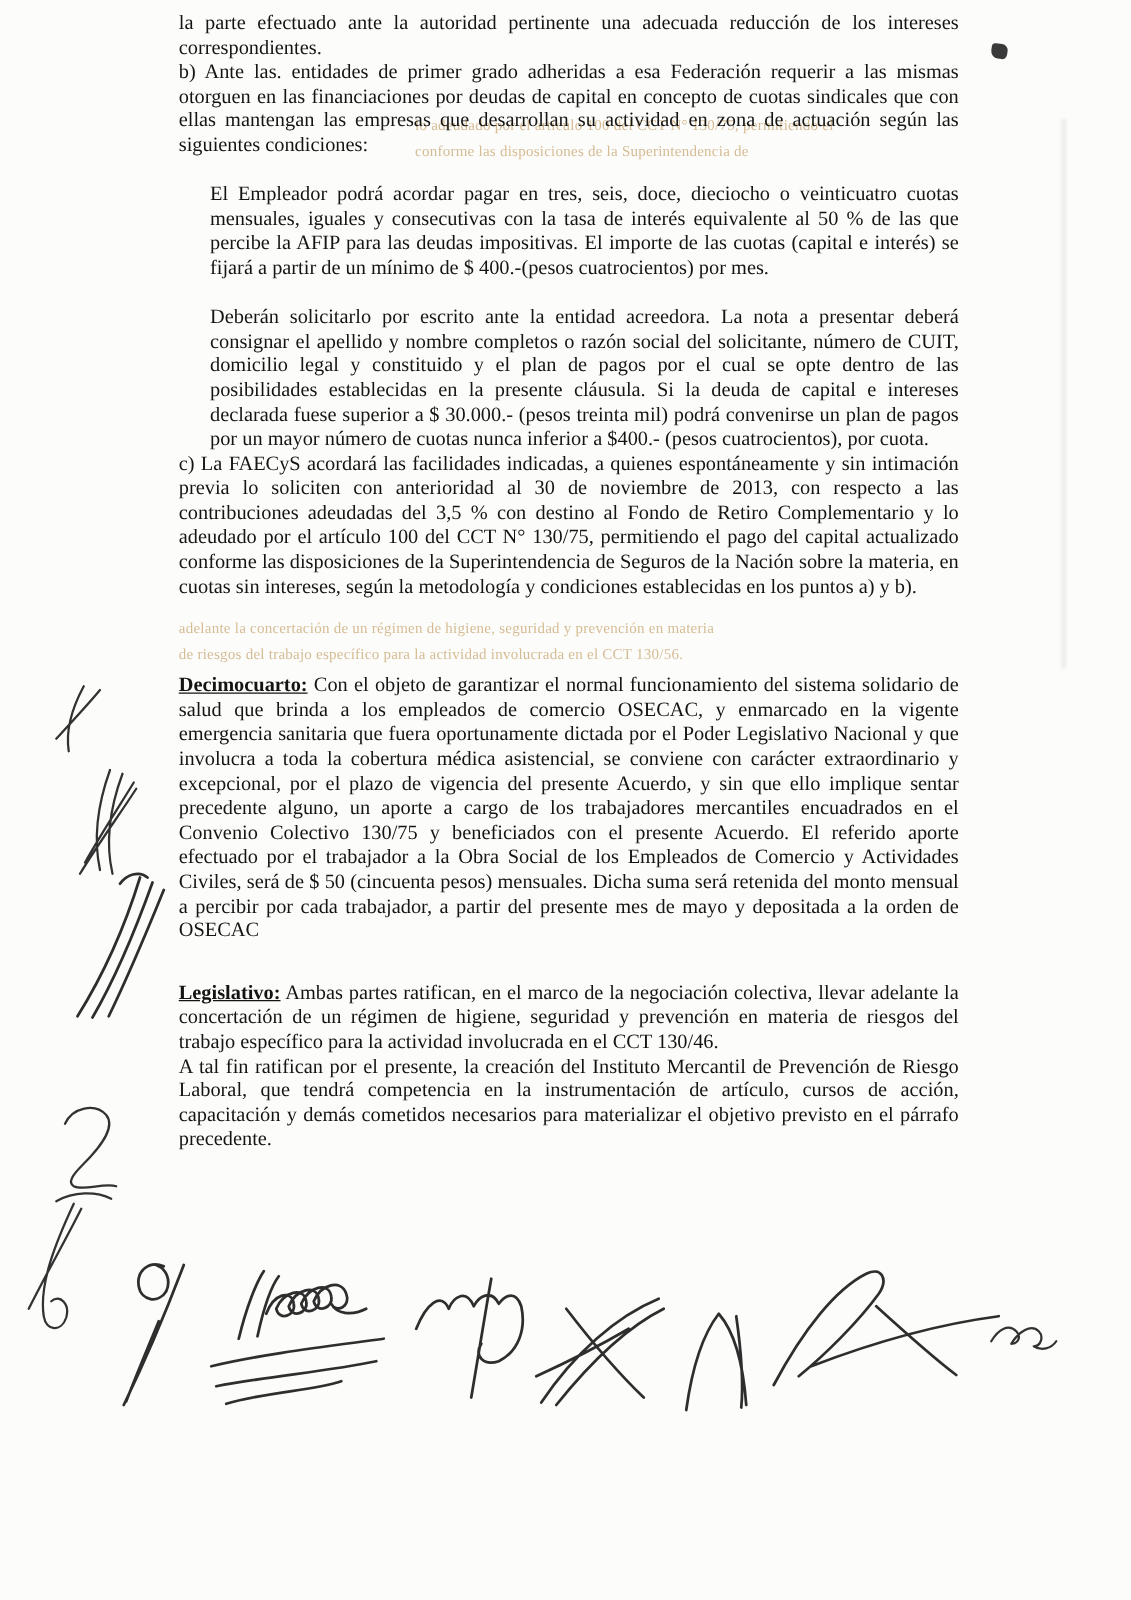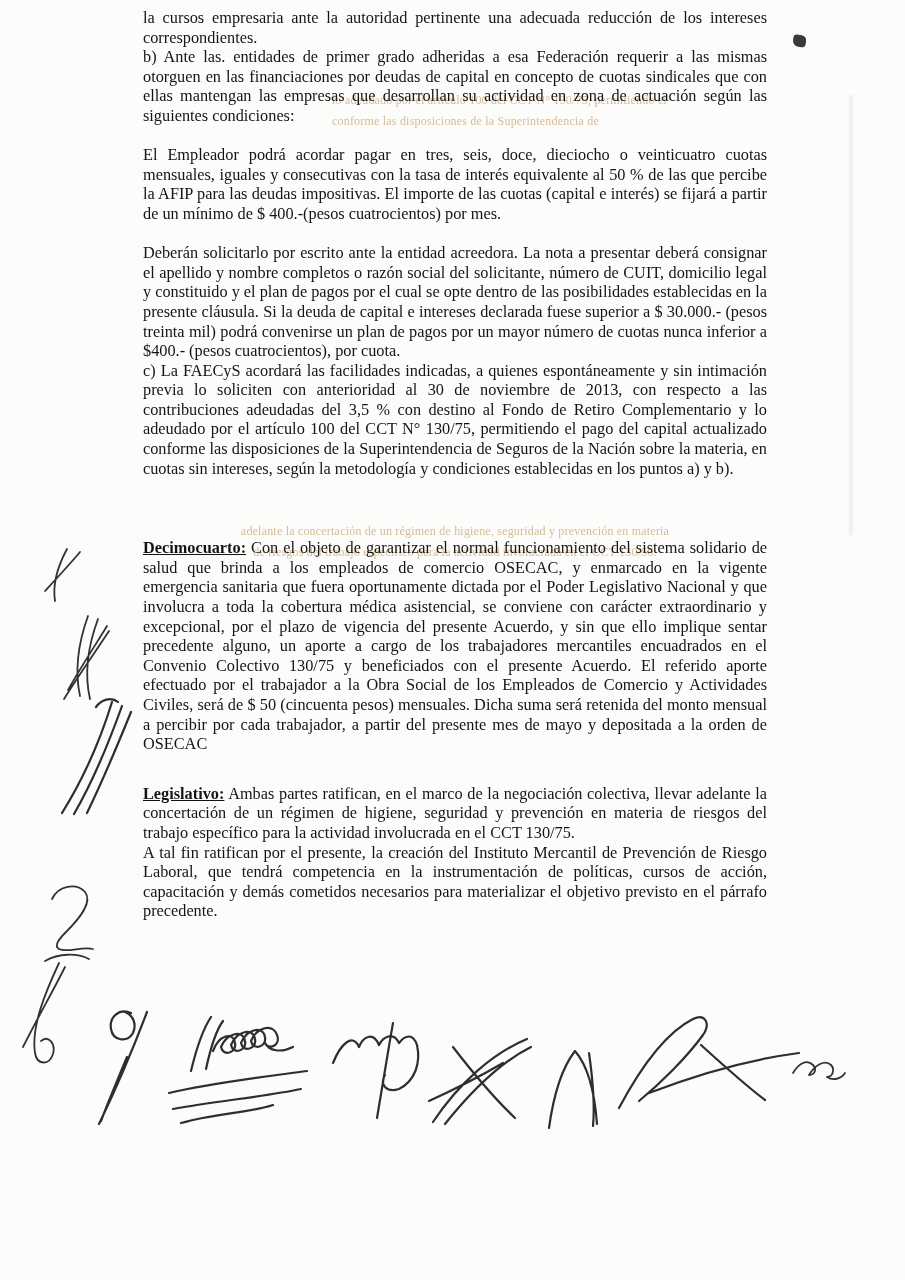--- a/index.html
+++ b/index.html
@@ -8,32 +8,32 @@
   .page {
     position:relative; width:905px; height:1280px;
     background:#fcfcfa; overflow:hidden; color:#141414;
   }
   .content {
     position:absolute; left:143px; top:8px; width:624px;
     font-size:16.3px; line-height:19.6px; text-align:justify;
     z-index:3;
   }
   .para { margin:0; }
-  .mt-1 { margin-top:19.6px; }
+  .mt-1 { margin-top:19.6px;margin-left:25px; }
   .mt-2 { margin-top:60px; }
   .mt-3 { margin-top:30px; }
   .heading { font-weight:700; text-decoration:underline; }
   
   .ghost {
     position:absolute; z-index:1; color:#a16207; opacity:0.42;
     font-size:12px; line-height:21px; filter:blur(0.6px);
     letter-spacing:0.2px; pointer-events:none;
   }
   .ghost-1 { top:90px; left:332px; width:450px; }
-  .ghost-2 { top:521px; left:143px; width:624px;text-align:center; }
+  .ghost-2 { top:492px; left:143px; width:624px; }
   
   .corner-mark {
     position:absolute; left:793px; top:35px; width:13px; height:12px;
     background:#3a3a3a; border-radius:3px 5px 4px 6px; z-index:2;
     transform:rotate(8deg);
   }
   .edge-streak {
     position:absolute; left:849px; top:95px; width:4px; height:440px;
     background:#9a9a9a; opacity:0.14; filter:blur(1.2px); z-index:1;
   }
@@ -58,36 +58,36 @@
   <div class="ghost ghost-1">
     <div>lo adeudado por el artículo 100 del CCT N° 130/75, permitiendo el</div>
     <div>conforme las disposiciones de la Superintendencia de</div>
   </div>
   <div class="ghost ghost-2">
     <div>adelante la concertación de un régimen de higiene, seguridad y prevención en materia</div>
     <div>de riesgos del trabajo específico para la actividad involucrada en el CCT 130/56.</div>
   </div>
 
   <div class="content">
-    <p class="para">la cursos empresaria ante la autoridad pertinente una adecuada reducción de los intereses correspondientes.</p>
+    <p class="para">la parte efectuado ante la autoridad pertinente una adecuada reducción de los intereses correspondientes.</p>
     <p class="para">b) Ante las. entidades de primer grado adheridas a esa Federación requerir a las mismas otorguen en las financiaciones por deudas de capital en concepto de cuotas sindicales que con ellas mantengan las empresas que desarrollan su actividad en zona de actuación según las siguientes condiciones:</p>
     <p class="para mt-1">El Empleador podrá acordar pagar en tres, seis, doce, dieciocho o veinticuatro cuotas mensuales, iguales y consecutivas con la tasa de interés equivalente al 50 % de las que percibe la AFIP para las deudas impositivas. El importe de las cuotas (capital e interés) se fijará a partir de un mínimo de $ 400.-(pesos cuatrocientos) por mes.</p>
     <p class="para mt-1">Deberán solicitarlo por escrito ante la entidad acreedora. La nota a presentar deberá consignar el apellido y nombre completos o razón social del solicitante, número de CUIT, domicilio legal y constituido y el plan de pagos por el cual se opte dentro de las posibilidades establecidas en la presente cláusula.  Si la deuda de capital e intereses declarada fuese superior a $ 30.000.- (pesos treinta mil) podrá convenirse un plan de pagos por un mayor número de cuotas nunca inferior a $400.- (pesos cuatrocientos), por cuota.</p>
     <p class="para">c) La FAECyS acordará las facilidades indicadas, a quienes espontáneamente y sin intimación previa lo soliciten con anterioridad al 30 de noviembre de 2013, con respecto a las contribuciones adeudadas del 3,5 % con destino al Fondo de Retiro Complementario y lo adeudado por el artículo 100 del CCT N° 130/75, permitiendo el pago del capital actualizado conforme las disposiciones de la Superintendencia de Seguros de la Nación sobre la materia, en cuotas sin intereses, según la metodología y condiciones establecidas en los puntos a) y b).</p>
 
     <p class="para mt-2">
       <span class="heading">Decimocuarto:</span>
       <span>Con el objeto de garantizar el normal funcionamiento del sistema solidario de salud que brinda a los empleados de comercio OSECAC, y enmarcado en la vigente emergencia sanitaria que fuera oportunamente dictada por el Poder Legislativo Nacional y que involucra a toda la cobertura médica asistencial, se conviene con carácter extraordinario y excepcional, por el plazo de vigencia del presente Acuerdo, y sin que ello implique sentar precedente alguno, un aporte a cargo de los trabajadores mercantiles encuadrados en el Convenio Colectivo 130/75 y beneficiados con el presente Acuerdo. El referido aporte efectuado por el trabajador a la Obra Social de los Empleados de Comercio y Actividades Civiles, será de $ 50 (cincuenta pesos) mensuales. Dicha suma será retenida del monto mensual a percibir por cada trabajador, a partir del presente mes de mayo y depositada a la orden de OSECAC</span>
     </p>
 
     <p class="para mt-3">
       <span class="heading">Legislativo:</span>
-      <span>Ambas partes ratifican, en el marco de la negociación colectiva, llevar adelante la concertación de un régimen de higiene, seguridad y prevención en materia de riesgos del trabajo específico para la actividad involucrada en el CCT 130/75.</span>
+      <span>Ambas partes ratifican, en el marco de la negociación colectiva, llevar adelante la concertación de un régimen de higiene, seguridad y prevención en materia de riesgos del trabajo específico para la actividad involucrada en el CCT 130/46.</span>
     </p>
-    <p class="para">A tal fin ratifican por el presente, la creación del Instituto Mercantil de Prevención de Riesgo Laboral, que tendrá competencia en la instrumentación de políticas, cursos de acción, capacitación y demás cometidos necesarios para materializar el objetivo previsto en el párrafo precedente.</p>
+    <p class="para">A tal fin ratifican por el presente, la creación del Instituto Mercantil de Prevención de Riesgo Laboral, que tendrá competencia en la instrumentación de artículo, cursos de acción, capacitación y demás cometidos necesarios para materializar el objetivo previsto en el párrafo precedente.</p>
   </div>
 
   <svg class="signatures" viewBox="0 0 905 1280" xmlns="http://www.w3.org/2000/svg">
 
     <g class="sig-thin">
       <path d="M67,549 C60,562 52,582 55,601 M45,591 C57,578 70,564 80,552"></path>
     </g>
     <g class="sig-thin">
       <path d="M88,616 C79,641 74,668 80,696 M98,619 C88,646 84,673 90,699 M68,690 C82,665 98,641 107,626 M64,699 C78,676 96,651 109,631"></path>
     </g>

